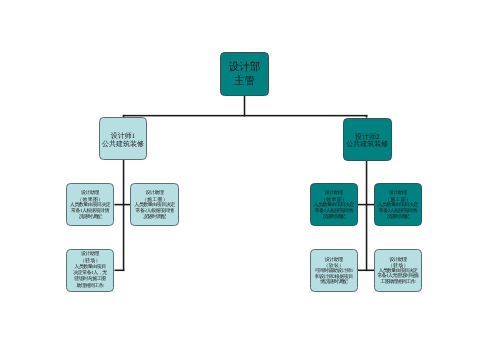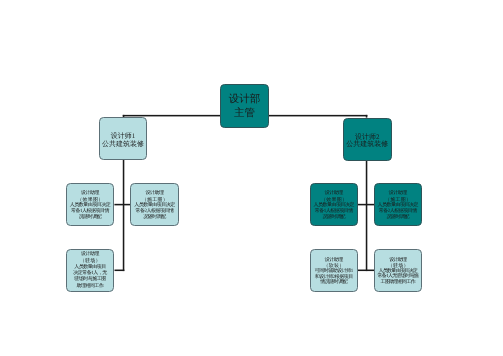--- a/index.html
+++ b/index.html
@@ -14,21 +14,21 @@
   .node{position:absolute;will-change:transform;transform:translateZ(0);
         box-sizing:border-box;border:0.8px solid #5c7077;border-radius:4.5px;
         background:#b7dee1;color:#1a1a1a;
         display:flex;flex-direction:column;align-items:center;justify-content:center;
         text-align:center;}
   .node.teal{background:#018281;border-color:#2e5458;}
   .node .ln{display:block;white-space:nowrap;}
 
   
   #n-root{left:220px;top:52px;width:49px;height:44px;
-          font-size:10.5px;line-height:13.6px;padding-top:1.6px;margin-top:32px;}
+          font-size:10.5px;line-height:13.6px;padding-top:1.6px;}
 
   
   #n-designer1{left:99px;top:117px;width:48px;height:43px;}
   #n-designer2{left:342.5px;top:117.5px;width:48.5px;height:42.5px;text-align:right;}
   #n-designer1,#n-designer2{font-size:7px;line-height:7.3px;padding-top:4px;}
 
   
   .leaf{font-size:5px;line-height:5.85px;letter-spacing:-0.5px;text-indent:-0.5px;}
   .leaf .ln:nth-child(1){margin-bottom:1px;}
   .leaf .ln:nth-child(2){letter-spacing:0.25px;text-indent:0.25px;}

